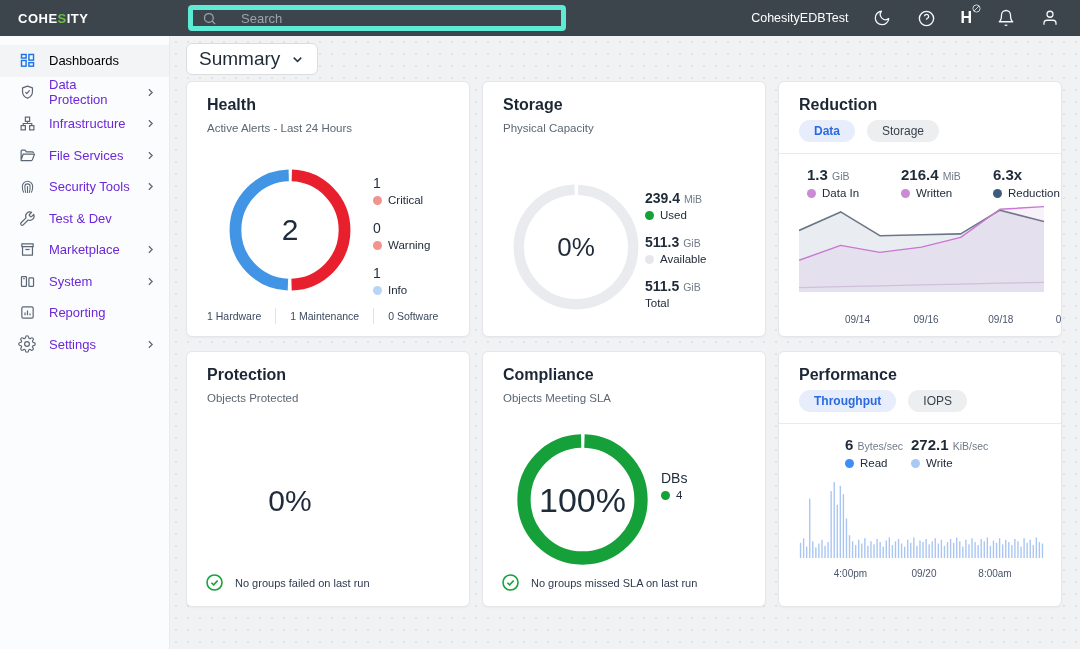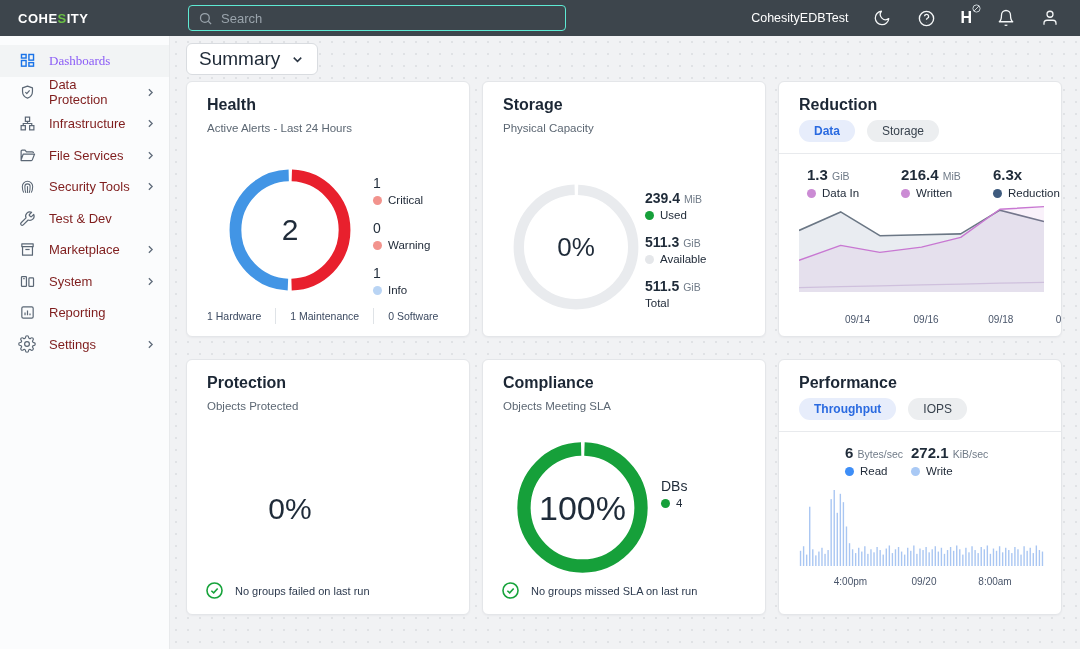--- a/index.html
+++ b/index.html
@@ -2,41 +2,41 @@
 <html><head>
 <meta charset="utf-8">
 <style>
   * { margin:0; padding:0; box-sizing:border-box; }
   html,body { width:1080px; height:649px; overflow:hidden; font-family:"Liberation Sans", sans-serif; background:#f1f2f4; }
 
   
   .topbar { position:absolute; left:0; top:0; width:1080px; height:36px; background:#3d454c; display:flex; align-items:center; z-index:5; }
   .logo { width:170px; padding-left:18px; font-weight:800; font-size:13px; letter-spacing:.5px; color:#fff; cursor:pointer; }
   .logo .accent { color:#6abf45; }
-  .searchbox { margin-left:18px; width:378px; height:26px; border:1px solid #5eead4; border-radius:4px; display:flex; align-items:center; padding:0 9px; gap:8px; }
+  .searchbox { margin-left:18px; width:378px; height:26px; border:5px solid #5eead4; border-radius:4px; display:flex; align-items:center; padding:0 9px; gap:24px; }
   .searchbox input { flex:1; background:transparent; border:none; outline:none; color:#dfe3e6; font-size:13px; font-family:"Liberation Sans", sans-serif; }
   .searchbox input::placeholder { color:#9aa4ac; }
   .topbar-right { margin-left:auto; display:flex; align-items:center; gap:24px; padding-right:20px; }
   .cluster-name { color:#fff; font-size:12.5px; }
   .tb-icon { width:20px; height:20px; display:flex; align-items:center; justify-content:center; cursor:pointer; }
   .h-badge { position:relative; color:#fff; font-weight:700; font-size:16px; cursor:pointer; }
   .h-badge svg { position:absolute; top:-5px; right:-9px; }
 
   
   .sidebar { position:absolute; left:0; top:36px; width:170px; height:613px; background:#fbfcfd; border-right:1px solid #e8eaec; padding-top:9px; }
-  .nav-item { height:31.5px; display:flex; align-items:center; gap:13px; padding:0 12px 0 18px; font-size:13px; color:#7f1d1d; cursor:pointer; }
+  .nav-item { height:31.5px; display:flex; align-items:center; gap:13px; padding:0 12px 0 18px; font-size:13px; color:#6d28d9; cursor:pointer; }
   .nav-item .chev { margin-left:auto; display:flex; }
-  .nav-item.active { color:#8b5cf6; background:#f2f4f5;font-family:Liberation Serif, serif; }
+  .nav-item.active { color:#000000; background:#f2f4f5; }
   .nav-icon { width:18px; height:18px; display:flex; align-items:center; justify-content:center; flex:none; }
 
   
   .main { position:absolute; left:170px; top:36px; width:910px; height:613px; background-color:#f1f2f4;
           background-image:radial-gradient(#e0e2e5 1px, transparent 1.3px); background-size:12px 12px; padding:7px 0 0 16px;text-decoration:underline; }
   .view-btn { display:inline-flex; align-items:center; gap:10px; background:#fff; border:1px solid #d9dce0; border-radius:6px; padding:4px 12px; font-size:19px; color:#1f2a37; cursor:pointer; }
-  .grid { margin-top:6px; width:876px; display:grid; grid-template-columns:repeat(3,284px); grid-auto-rows:256px; gap:22px 12px; }
+  .grid { margin-top:6px; width:876px; display:grid; grid-template-columns:repeat(3,284px); grid-auto-rows:256px; gap:14px 12px; }
   .card { position:relative; background:#fff; border:1px solid #e4e6e9; border-radius:6px; box-shadow:0 1px 2px rgba(20,30,40,.04); overflow:hidden; }
   .card-title { position:absolute; left:20px; top:14px; font-size:16px; font-weight:600; color:#1c2735; }
   .card-sub { position:absolute; left:20px; top:40px; font-size:11.5px; color:#5c6773; }
 
   .donut-wrap { position:absolute; }
   .donut-wrap svg { width:100%; height:100%; }
   .donut-center { position:absolute; left:50%; top:50%; transform:translate(-50%,-50%); color:#1f2b39; }
 
   .legend-col { position:absolute; display:flex; flex-direction:column; }
   .lg-value { font-size:14px; color:#1f2b39; }

